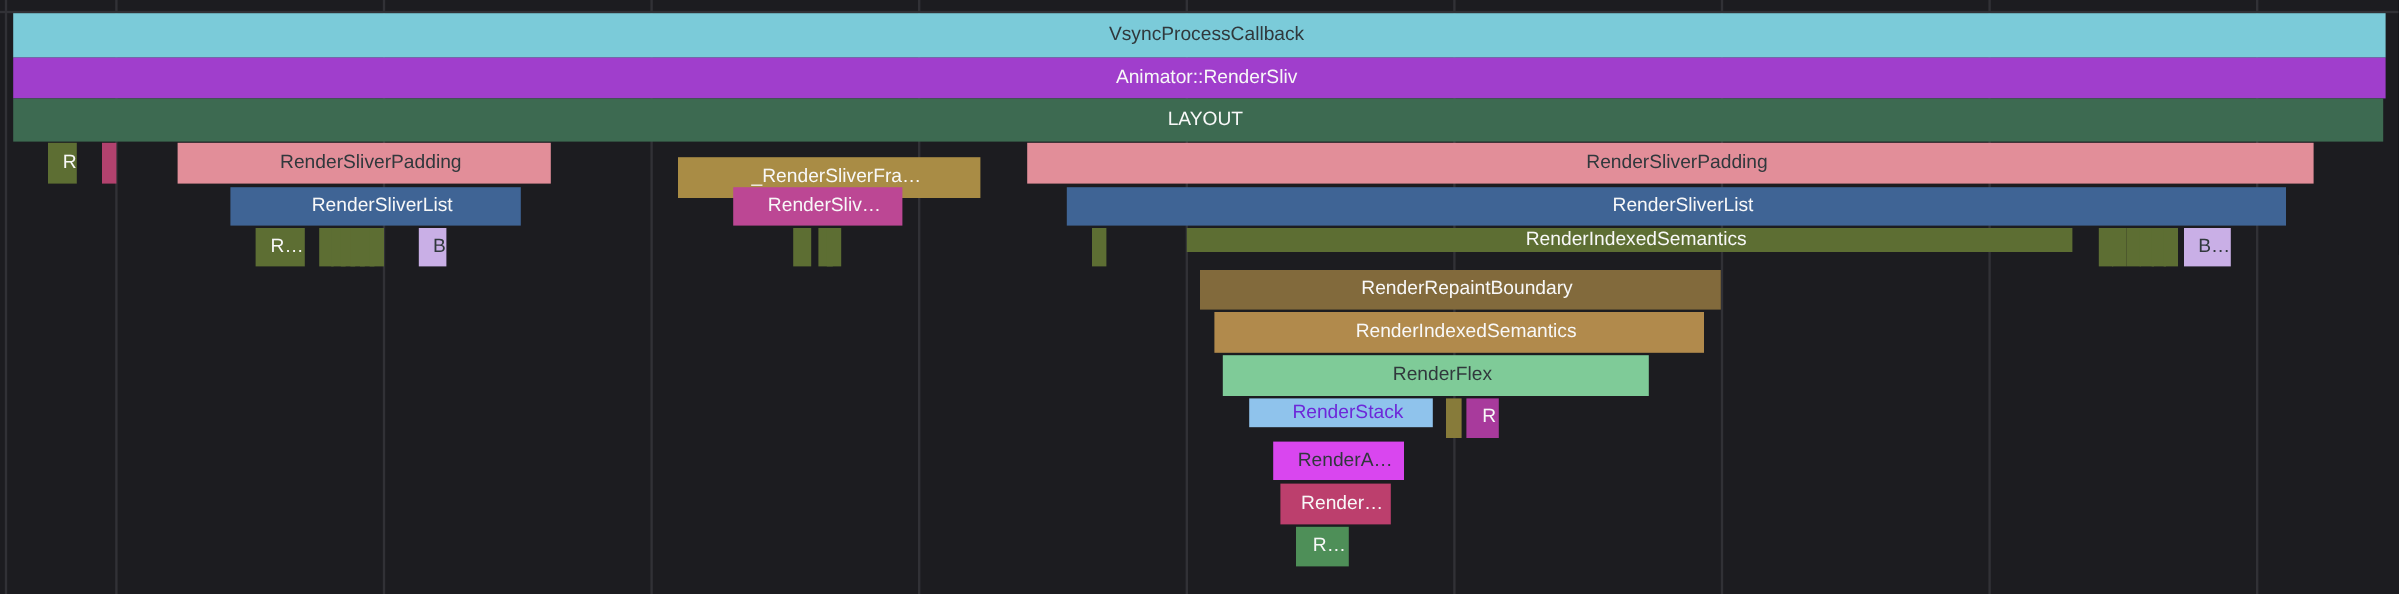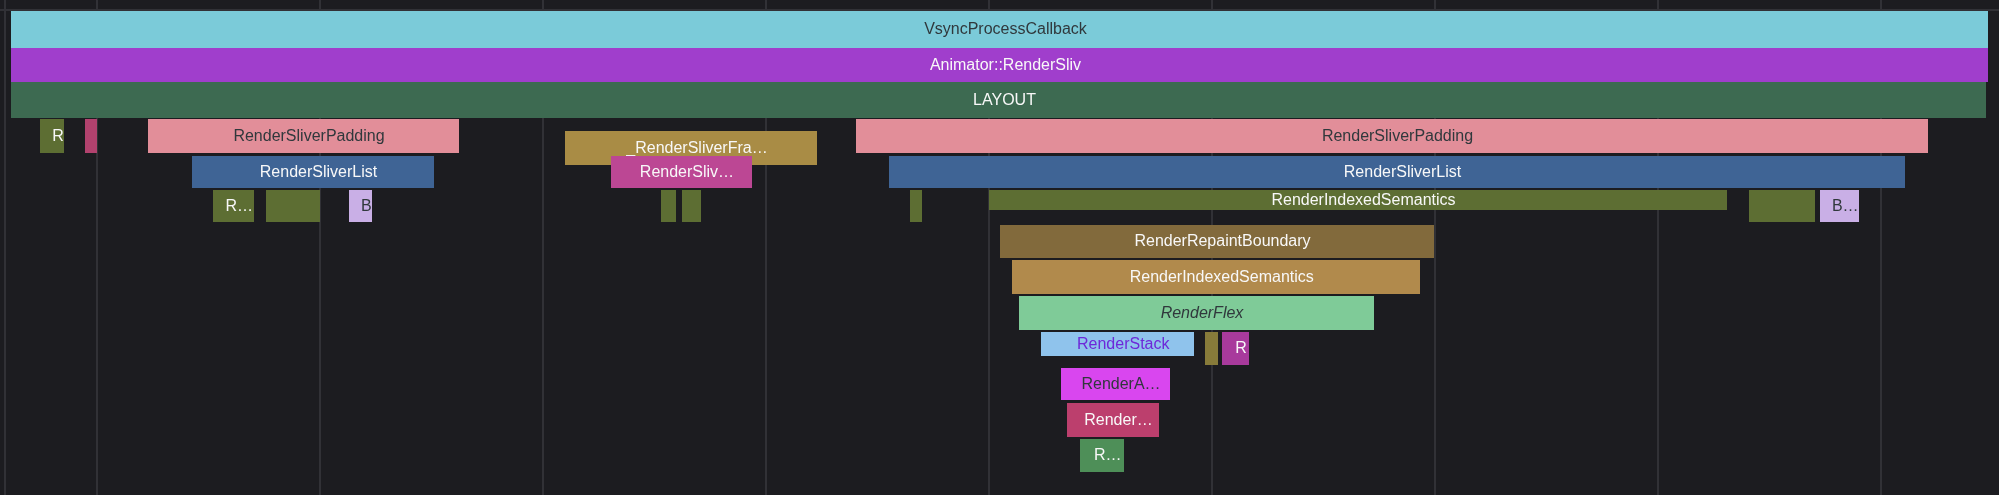--- a/index.html
+++ b/index.html
@@ -83,21 +83,21 @@
       <div class="bar" style="left: 988.5px; top: 190px; width: 738px; height: 20px; background: rgb(93, 110, 51); color: rgb(248, 248, 248);">RenderIndexedSemantics</div>
       <div class="bar" style="left: 1748.5px; top: 190px; width: 8.5px; height: 32px; background: rgb(93, 110, 51); color: rgb(248, 248, 248);"></div>
       <div class="bar" style="left: 1760px; top: 190px; width: 9px; height: 32px; background: rgb(93, 110, 51); color: rgb(248, 248, 248);"></div>
       <div class="bar" style="left: 1771.5px; top: 190px; width: 8.5px; height: 32px; background: rgb(93, 110, 51); color: rgb(248, 248, 248);"></div>
       <div class="bar" style="left: 1782.5px; top: 190px; width: 7.5px; height: 32px; background: rgb(93, 110, 51); color: rgb(248, 248, 248);"></div>
       <div class="bar" style="left: 1792.5px; top: 190px; width: 7.5px; height: 32px; background: rgb(93, 110, 51); color: rgb(248, 248, 248);"></div>
       <div class="bar" style="left: 1802.5px; top: 190px; width: 5px; height: 32px; background: rgb(93, 110, 51); color: rgb(248, 248, 248);"></div>
       <div class="bar" style="left: 1820px; top: 190px; width: 38.5px; height: 32px; background: rgb(201, 175, 230); color: rgb(48, 56, 60);">B…</div>
       <div class="bar" style="left: 999.5px; top: 224.5px; width: 434px; height: 33px; background: rgb(130, 106, 60); color: rgb(248, 248, 248);">RenderRepaintBoundary</div>
       <div class="bar" style="left: 1011.5px; top: 260px; width: 408.5px; height: 33.5px; background: rgb(177, 138, 76); color: rgb(248, 248, 248);">RenderIndexedSemantics</div>
-      <div class="bar" style="left: 1018.5px; top: 296px; width: 355px; height: 33.5px; background: rgb(127, 203, 152); color: rgb(48, 56, 60); font-style: italic;">RenderFlex</div>
+      <div class="bar" style="left: 1018.5px; top: 296px; width: 355px; height: 33.5px; background: rgb(127, 203, 152); color: rgb(48, 56, 60);">RenderFlex</div>
       <div class="bar" style="left: 1041px; top: 331.5px; width: 152.5px; height: 24px; background: rgb(143, 195, 236); color: #6d28d9;">RenderStack</div>
       <div class="bar" style="left: 1204.5px; top: 331.5px; width: 13px; height: 33px; background: rgb(135, 123, 58); color: rgb(248, 248, 248);"></div>
       <div class="bar" style="left: 1221.5px; top: 331.5px; width: 27px; height: 33px; background: rgb(168, 58, 156); color: rgb(248, 248, 248);">R</div>
       <div class="bar" style="left: 1060.5px; top: 368px; width: 109px; height: 31.5px; background: #d946ef; color: rgb(48, 56, 60);">RenderA…</div>
       <div class="bar" style="left: 1066.5px; top: 402.5px; width: 92px; height: 34px; background: rgb(188, 63, 109); color: rgb(248, 248, 248);">Render…</div>
       <div class="bar" style="left: 1080px; top: 439px; width: 43.5px; height: 32.5px; background: rgb(78, 143, 88); color: rgb(248, 248, 248);">R…</div>
     </div>
 </div>
 
 </body></html>

